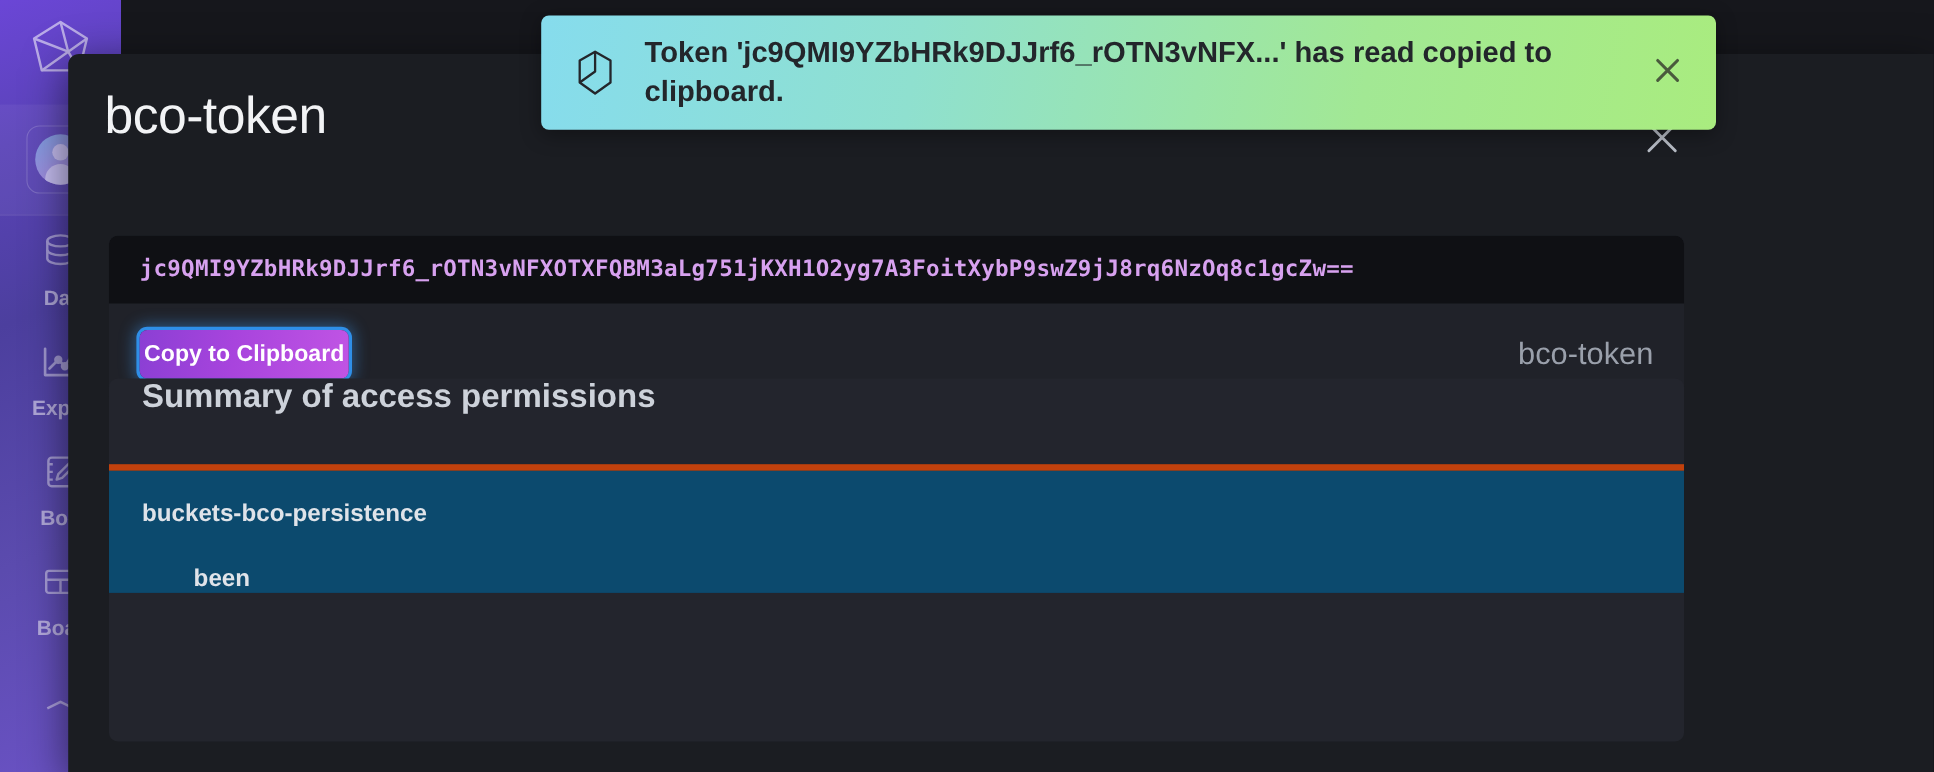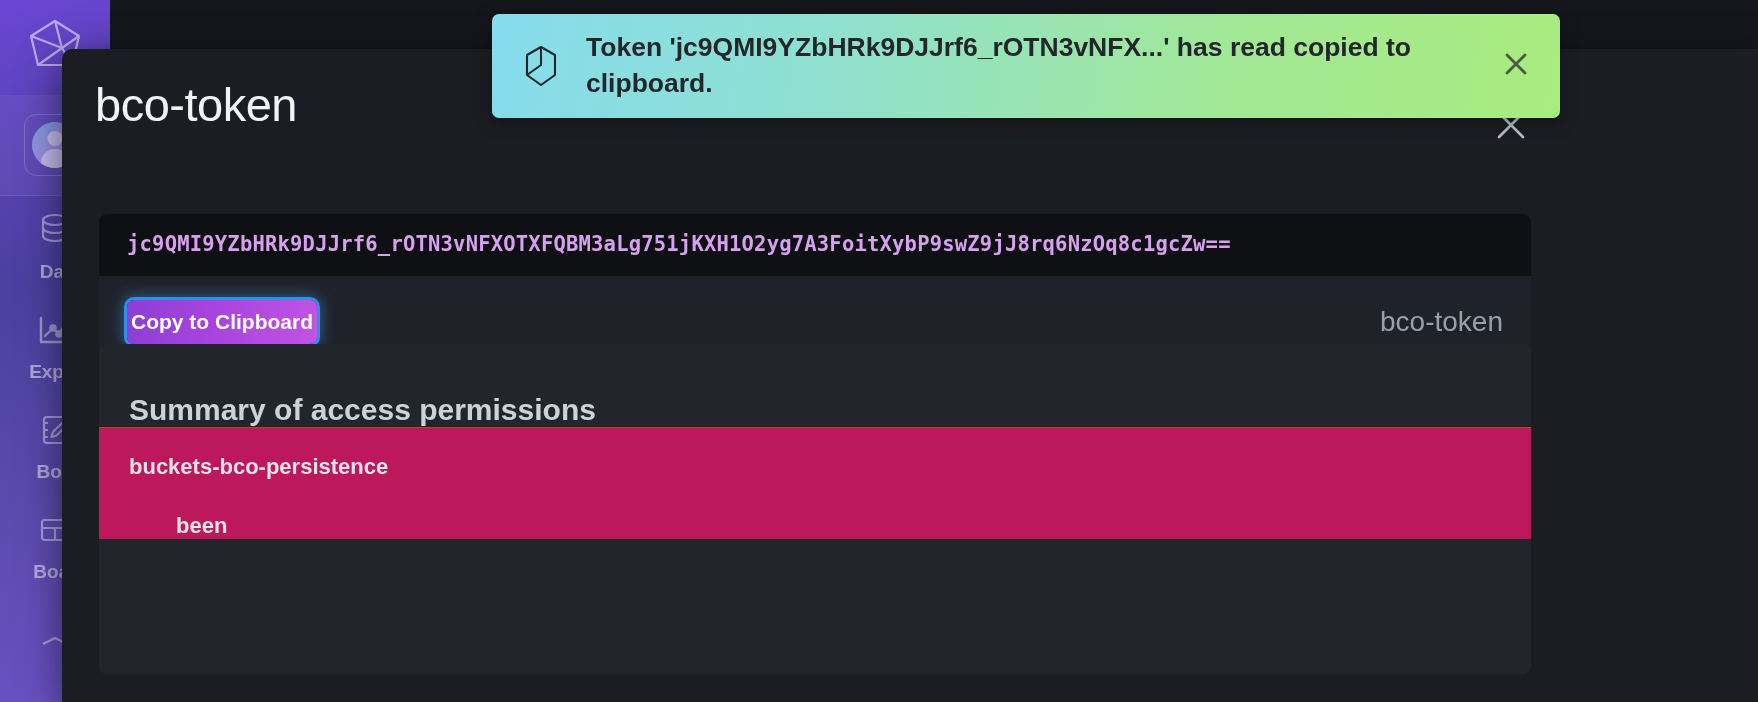--- a/index.html
+++ b/index.html
@@ -122,28 +122,28 @@
 
   
   .perm-card {
     position: absolute; left: 37px; top: 295px;
     width: 1432px; height: 330px;
     background: #23252d;
     border-radius: 8px;
     overflow: hidden;
   }
   .perm-header {
-    height: 84px; display: flex; align-items: flex-end;
+    height: 84px; display: flex; align-items: flex-start;
     padding: 0 30px;
-    border-bottom: 1px solid #c2410c;
+    border-bottom: 6px solid #c2410c;
   }
   .perm-header-title {
     font-size: 30px; font-weight: 700; color: #cdd2da;
   }
-  .perm-body { background: #be185d; padding: 26px 30px 0 30px; }
+  .perm-body { background: #0c4a6e; padding: 26px 30px 0 30px; }
   .perm-bucket {
     font-size: 22px; font-weight: 700; color: #dfe3e9;
     margin-bottom: 33px;
   }
   .perm-scope {
     font-size: 22px; font-weight: 700; color: #dfe3e9;
     margin-left: 47px; margin-bottom: 33px;
   }
 
   

